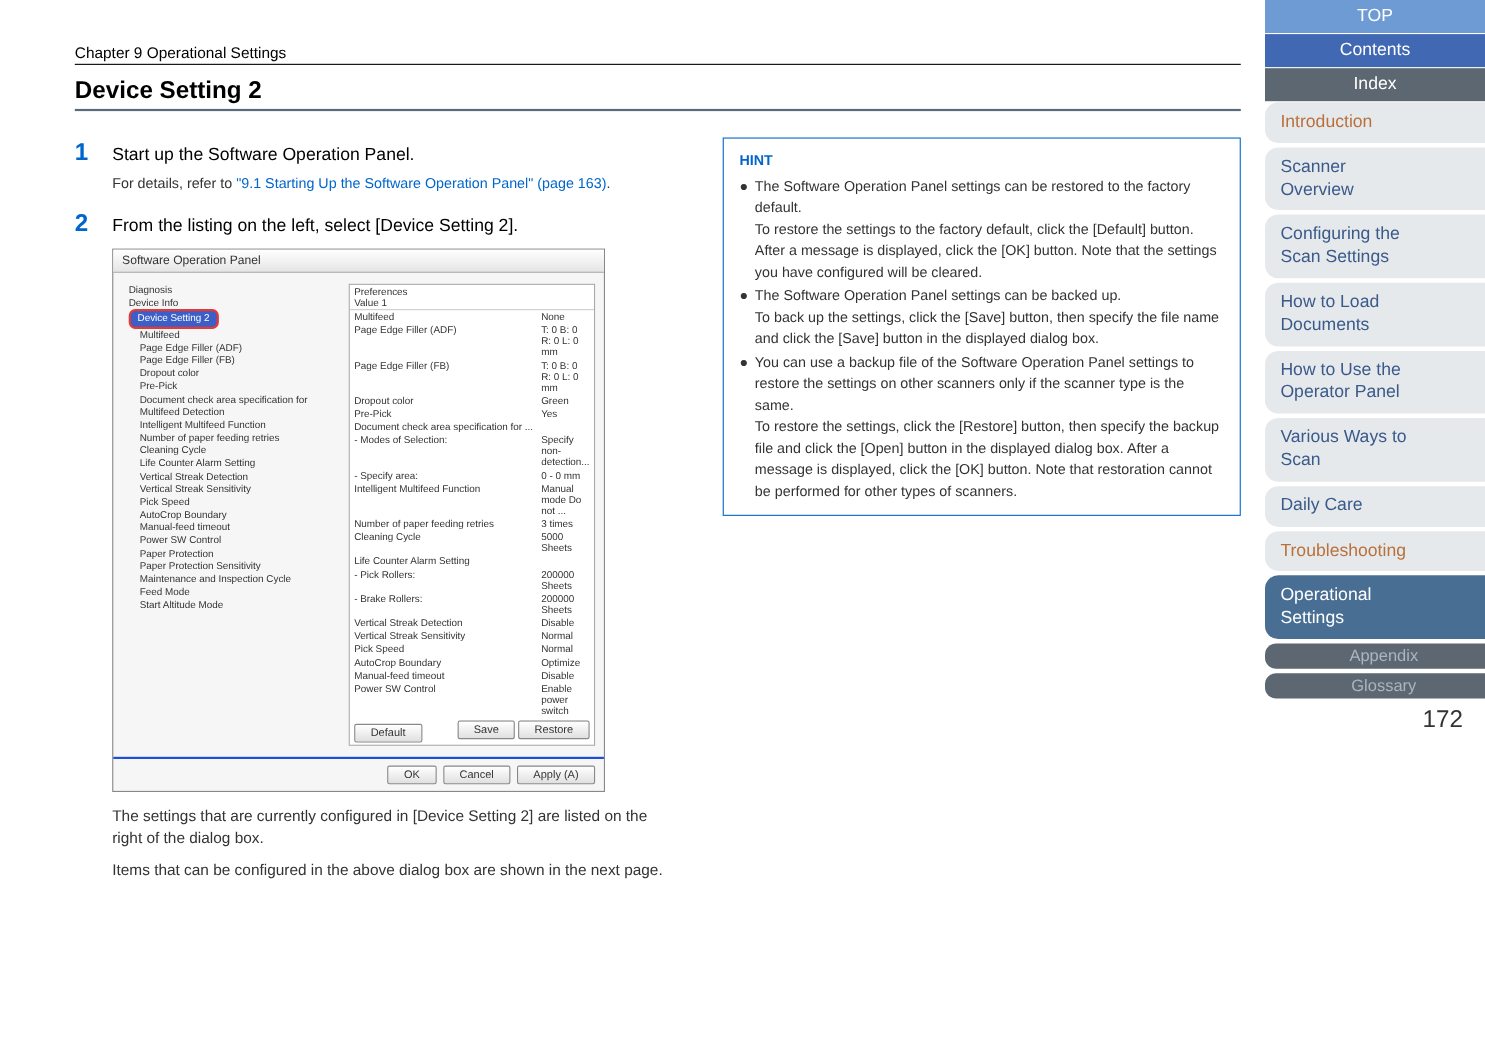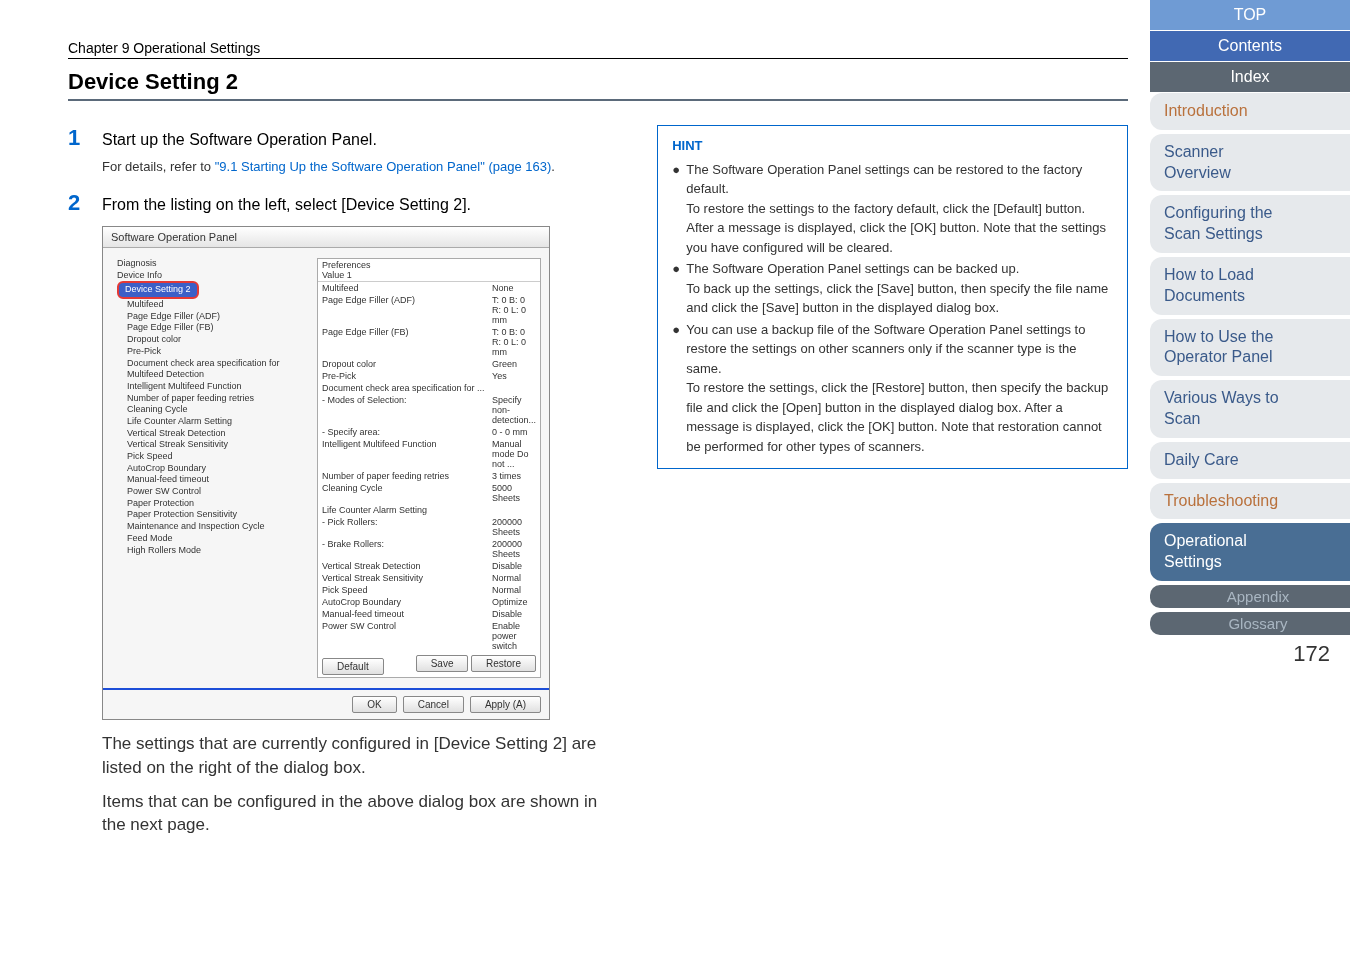--- a/index.html
+++ b/index.html
@@ -122,21 +122,21 @@
       padding: 2px 14px;
       font-size: 10px;
       border-radius: 2px;
     }
     .dialog-bottom {
       display: flex; justify-content: flex-end; gap: 6px;
       padding: 6px 8px; border-top: 2px solid #1d4ed8;
     }
     .note {
       margin-left: 34px;
-      font-size: 17px;
+      font-size: 14px;
       color: #333;
       line-height: 1.4;
       margin-bottom: 10px;
     }
     .hint-box {
       border: 1px solid #0066cc;
       padding: 10px 14px;
       font-size: 13px;
       line-height: 1.5;
       color: #333;
@@ -249,21 +249,21 @@
             <div class="tree-item lvl1">Vertical Streak Detection</div>
             <div class="tree-item lvl1">Vertical Streak Sensitivity</div>
             <div class="tree-item lvl1">Pick Speed</div>
             <div class="tree-item lvl1">AutoCrop Boundary</div>
             <div class="tree-item lvl1">Manual-feed timeout</div>
             <div class="tree-item lvl1">Power SW Control</div>
             <div class="tree-item lvl1">Paper Protection</div>
             <div class="tree-item lvl1">Paper Protection Sensitivity</div>
             <div class="tree-item lvl1">Maintenance and Inspection Cycle</div>
             <div class="tree-item lvl1">Feed Mode</div>
-            <div class="tree-item lvl1">High Rollers Mode</div>
+            <div class="tree-item lvl1">Start Altitude Mode</div>
           </div>
           <div style="flex:1;">
             <div class="prefs-table">
               <div class="prefs-row header">
                 <span class="c1">Preferences</span>
                 <span class="c2">Value 1</span>
               </div>
               <div id="prefs-rows">
                   <div class="prefs-row">
                     <span class="c1">Multifeed</span>

